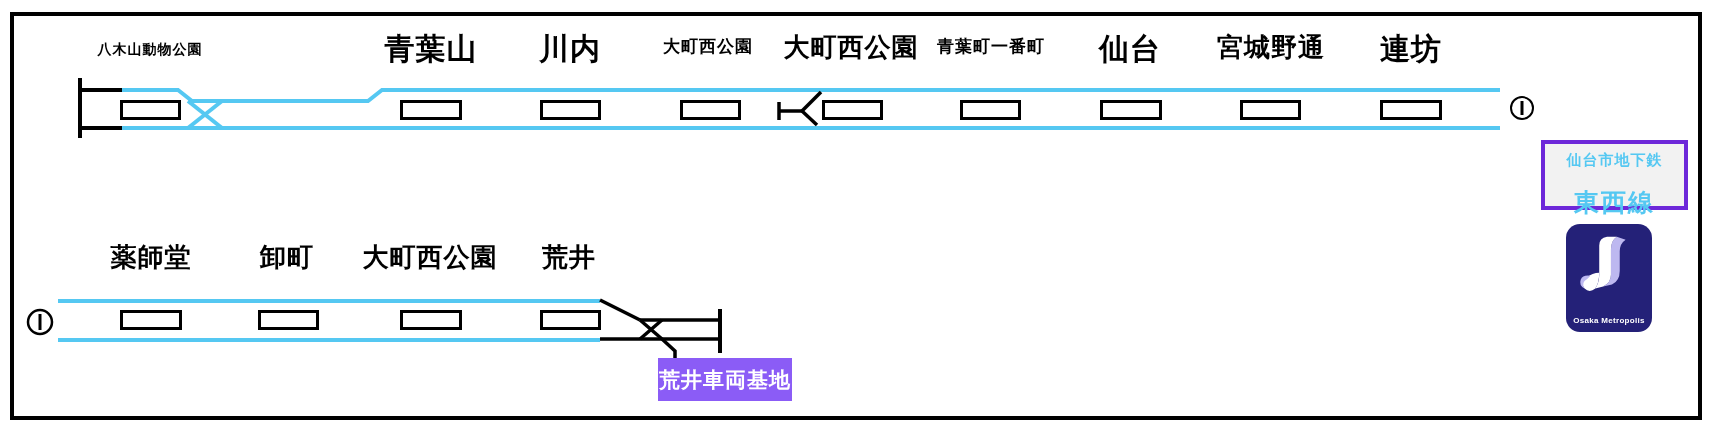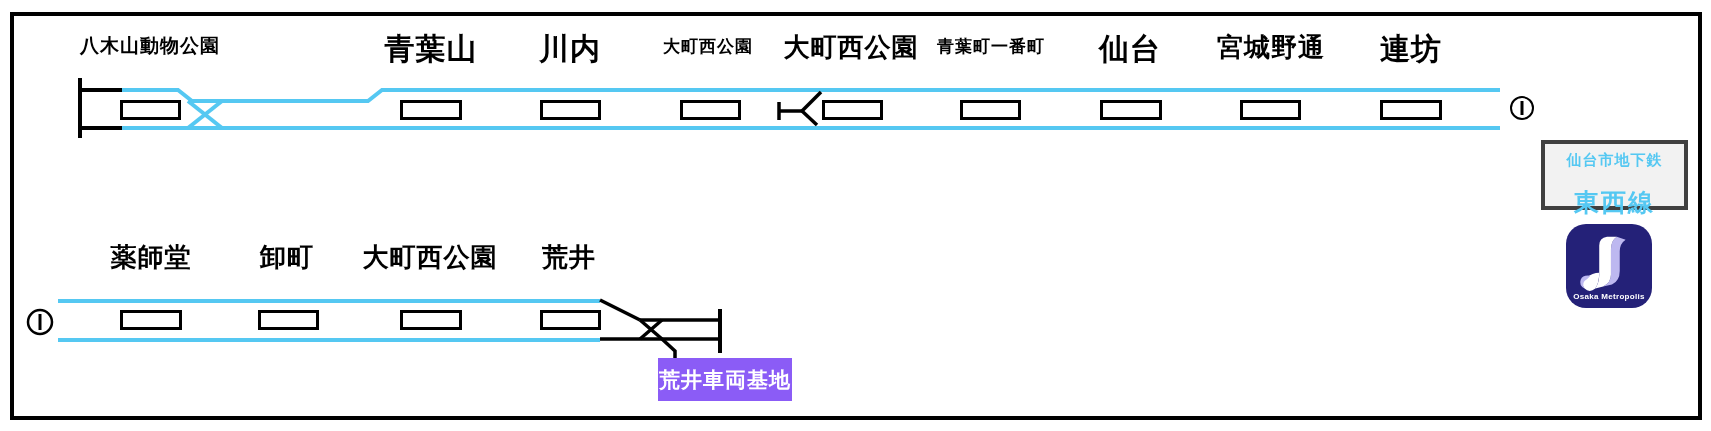--- a/index.html
+++ b/index.html
@@ -5,33 +5,33 @@
   html,body{margin:0;padding:0;background:#fff;}
   body{width:1711px;height:431px;font-family:"Liberation Sans","DejaVu Sans",sans-serif;}
   #canvas{position:relative;width:1711px;height:431px;background:#fff;overflow:hidden;}
   #outer-border{position:absolute;left:10px;top:12px;width:1692px;height:408px;
     border:4px solid #000;box-sizing:border-box;}
   svg.track{position:absolute;left:0;top:0;}
   .st-label{position:absolute;transform:translateX(-50%);white-space:nowrap;
     font-weight:bold;color:#000;letter-spacing:1px;}
   .sz-23{font-size:30px;}
   .sz-22{font-size:26px;}
-  .sz-19{font-size:19px;}
+  .sz-19{font-size:14px;margin-top:8px;}
   .sz-17{font-size:17px;}
   .st-rect{position:absolute;height:20px;border:3px solid #000;background:#fff;
     box-sizing:border-box;}
   #depot-label{position:absolute;left:658px;top:358px;width:134px;height:43px;
     background:#8b5cf6;color:#fff;font-size:21px;font-weight:bold;line-height:43px;
     text-align:center;letter-spacing:1px;}
   #line-box{position:absolute;left:1541px;top:140px;width:147px;height:70px;
-    background:#f2f2f2;border:4px solid #404040;box-sizing:border-box;text-align:center;}
+    background:#f2f2f2;border:4px solid #6d28d9;box-sizing:border-box;text-align:center;}
   #line-box .op{margin-top:7px;font-size:15px;font-weight:bold;color:#55c8f2;letter-spacing:1px;}
   #line-box .ln{margin-top:16px;font-size:25px;font-weight:bold;color:#55c8f2;letter-spacing:2px;}
-  #metro-logo{position:absolute;left:1566px;top:224px;width:86px;height:84px;
-    background:#242178;border-radius:20px;}
+  #metro-logo{position:absolute;left:1566px;top:224px;width:86px;height:108px;
+    background:#242178;border-radius:14px;}
   #metro-logo .caption{position:absolute;left:0;right:0;bottom:7px;text-align:center;
     color:#fff;font-size:8px;font-weight:bold;letter-spacing:0.3px;}
   #metro-logo svg{position:absolute;left:0;top:0;}
 </style>
 </head>
 <body>
 
 <div id="canvas">
 
   <div id="outer-border"></div>

